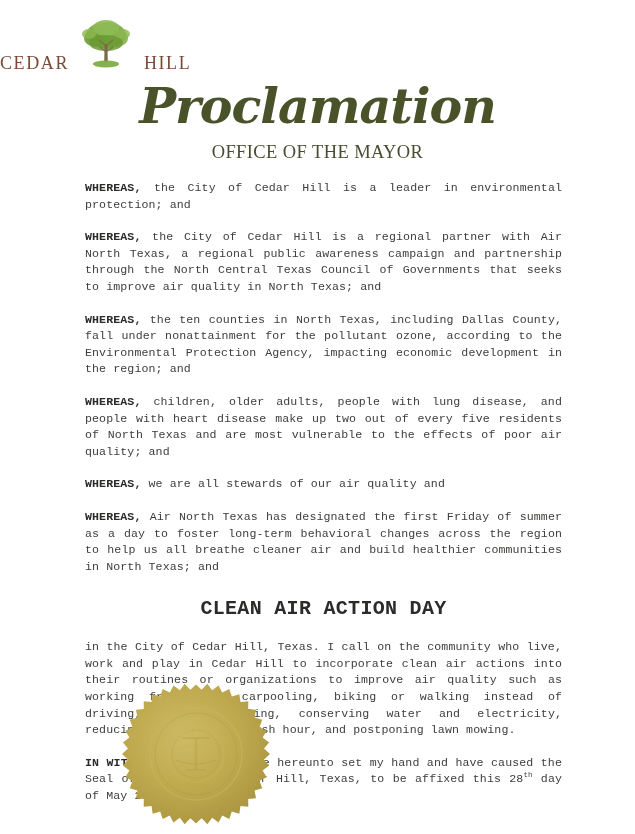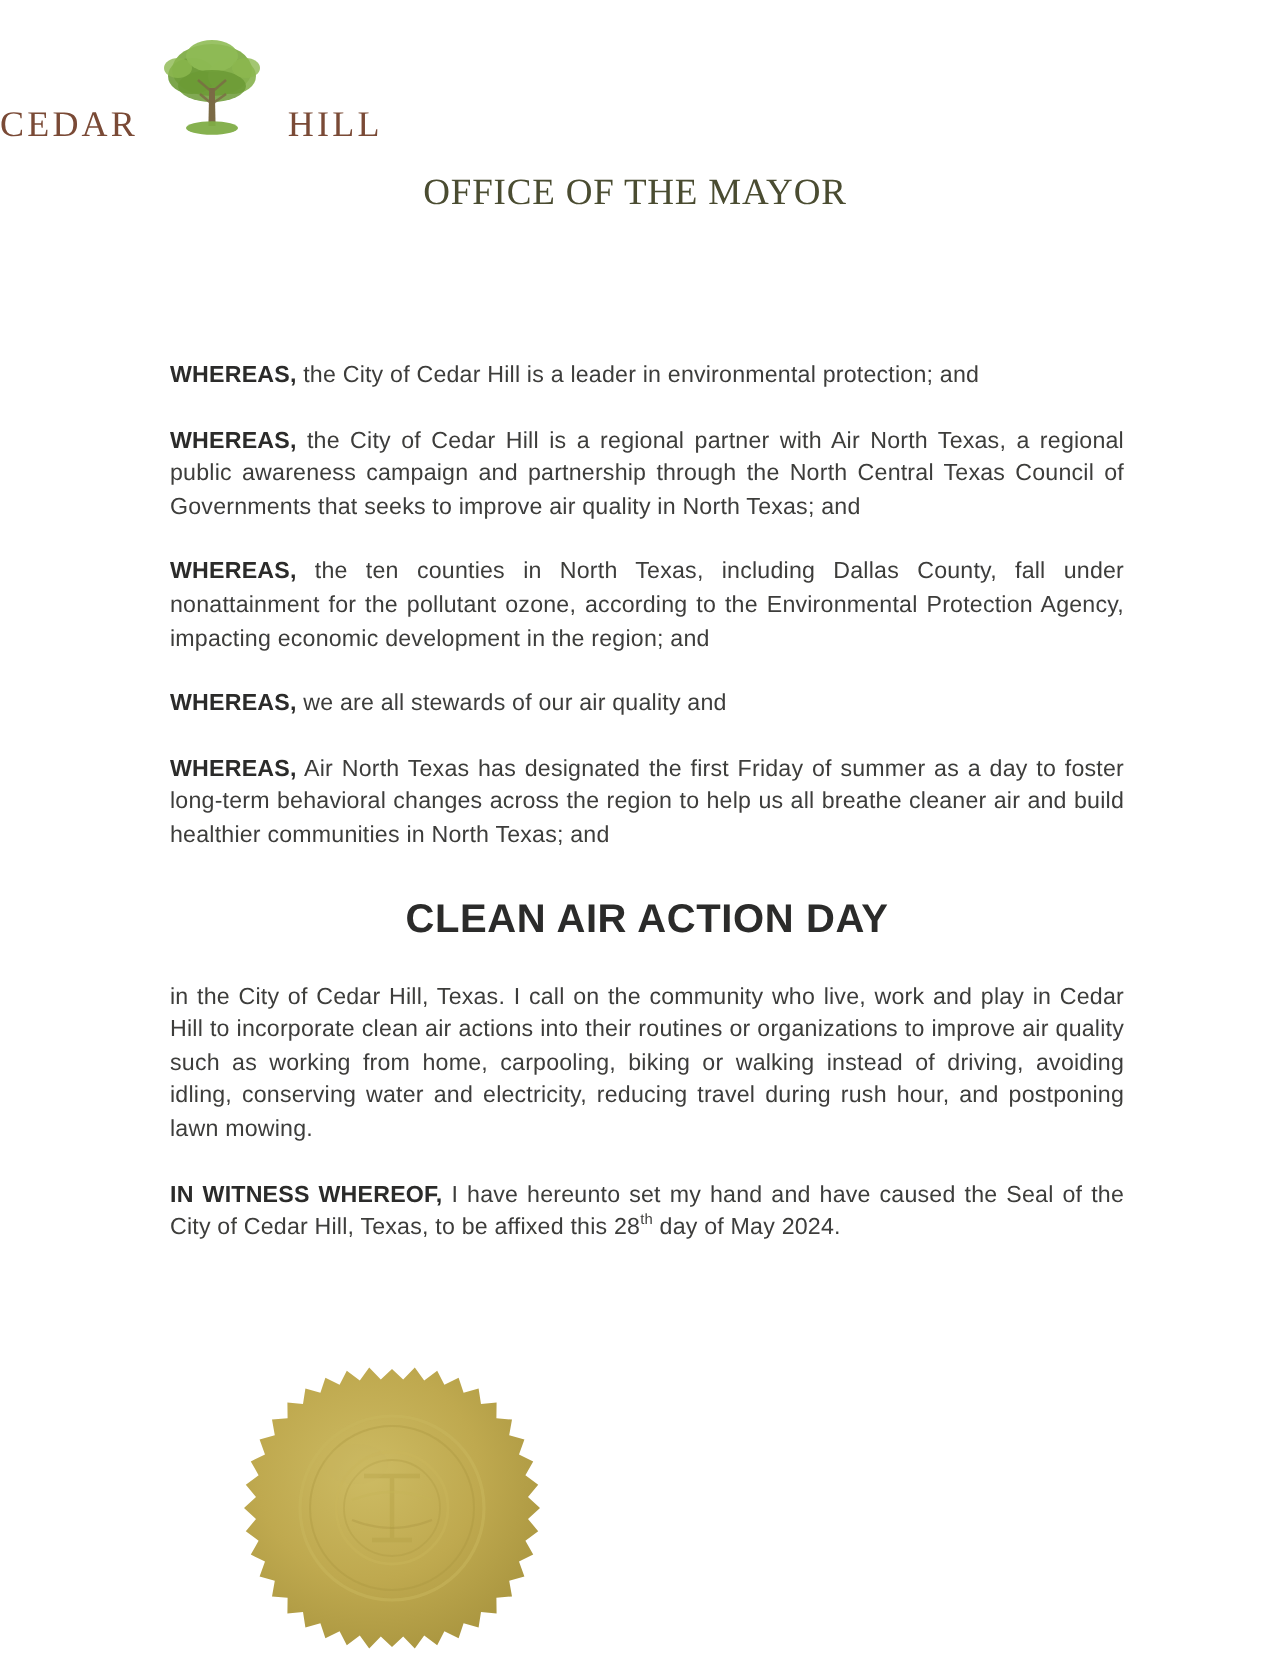--- a/index.html
+++ b/index.html
@@ -79,20 +79,21 @@
     letter-spacing: 0.4px;
     margin-top: 11px;
   }
 
   
   .body-wrap {
     position: absolute;
     left: 85px;
     right: 73px;
     top: 180px;
+    font-family: Liberation Mono, monospace;
   }
   p.clause {
     margin: 0 0 16px 0;
     font-size: 11.6px;
     line-height: 16.6px;
     text-align: justify;
     color: #3d3d3b;
     letter-spacing: 0.1px;
   }
   p.clause:last-child { margin-bottom: 0; }
@@ -177,30 +178,32 @@
             <path d="M31.6 28 L31.2 47 L34.8 47 L34.4 28 Z" fill="#7b6a45"></path>
             <path d="M33 30 L26 24 M33 30 L40 24 M33 36 L27 31 M33 36 L40 31" stroke="#7b6a45" stroke-width="1.2" fill="none" opacity="0.8"></path>
             <ellipse cx="33" cy="48" rx="13" ry="3.4" fill="#7fad46" opacity="0.95"></ellipse>
           </g>
         </svg>
       </span>
       <span class="logo-word">Hill</span>
     </div>
   </div>
 
+  <div class="proclamation-script">Proclamation</div>
   <div class="office-line">OFFICE OF THE MAYOR</div>
 
   <div class="body-wrap">
 
     <p class="clause"><span class="lead">WHEREAS,</span><span> the City of Cedar Hill is a leader in environmental protection; and</span></p>
 
     <p class="clause"><span class="lead">WHEREAS,</span><span> the City of Cedar Hill is a regional partner with Air North Texas, a regional public awareness campaign and partnership through the North Central Texas Council of Governments that seeks to improve air quality in North Texas; and</span></p>
 
     <p class="clause"><span class="lead">WHEREAS,</span><span> the ten counties in North Texas, including Dallas County, fall under nonattainment for the pollutant ozone, according to the Environmental Protection Agency, impacting economic development in the region; and</span></p>
 
+    <p class="clause"><span class="lead">WHEREAS,</span><span> children, older adults, people with lung disease, and people with heart disease make up two out of every five residents of North Texas and are most vulnerable to the effects of poor air quality; and</span></p>
 
     <p class="clause"><span class="lead">WHEREAS,</span><span> we are all stewards of our air quality and</span></p>
 
     <p class="clause"><span class="lead">WHEREAS,</span><span> Air North Texas has designated the first Friday of summer as a day to foster long-term behavioral changes across the region to help us all breathe cleaner air and build healthier communities in North Texas; and</span></p>
 
 
     <div class="headline">CLEAN AIR ACTION DAY</div>
 
     <p class="clause">in the City of Cedar Hill, Texas. I call on the community who live, work and play in Cedar Hill to incorporate clean air actions into their routines or organizations to improve air quality such as working from home, carpooling, biking or walking instead of driving, avoiding idling, conserving water and electricity, reducing travel during rush hour, and postponing lawn mowing.</p>
 

